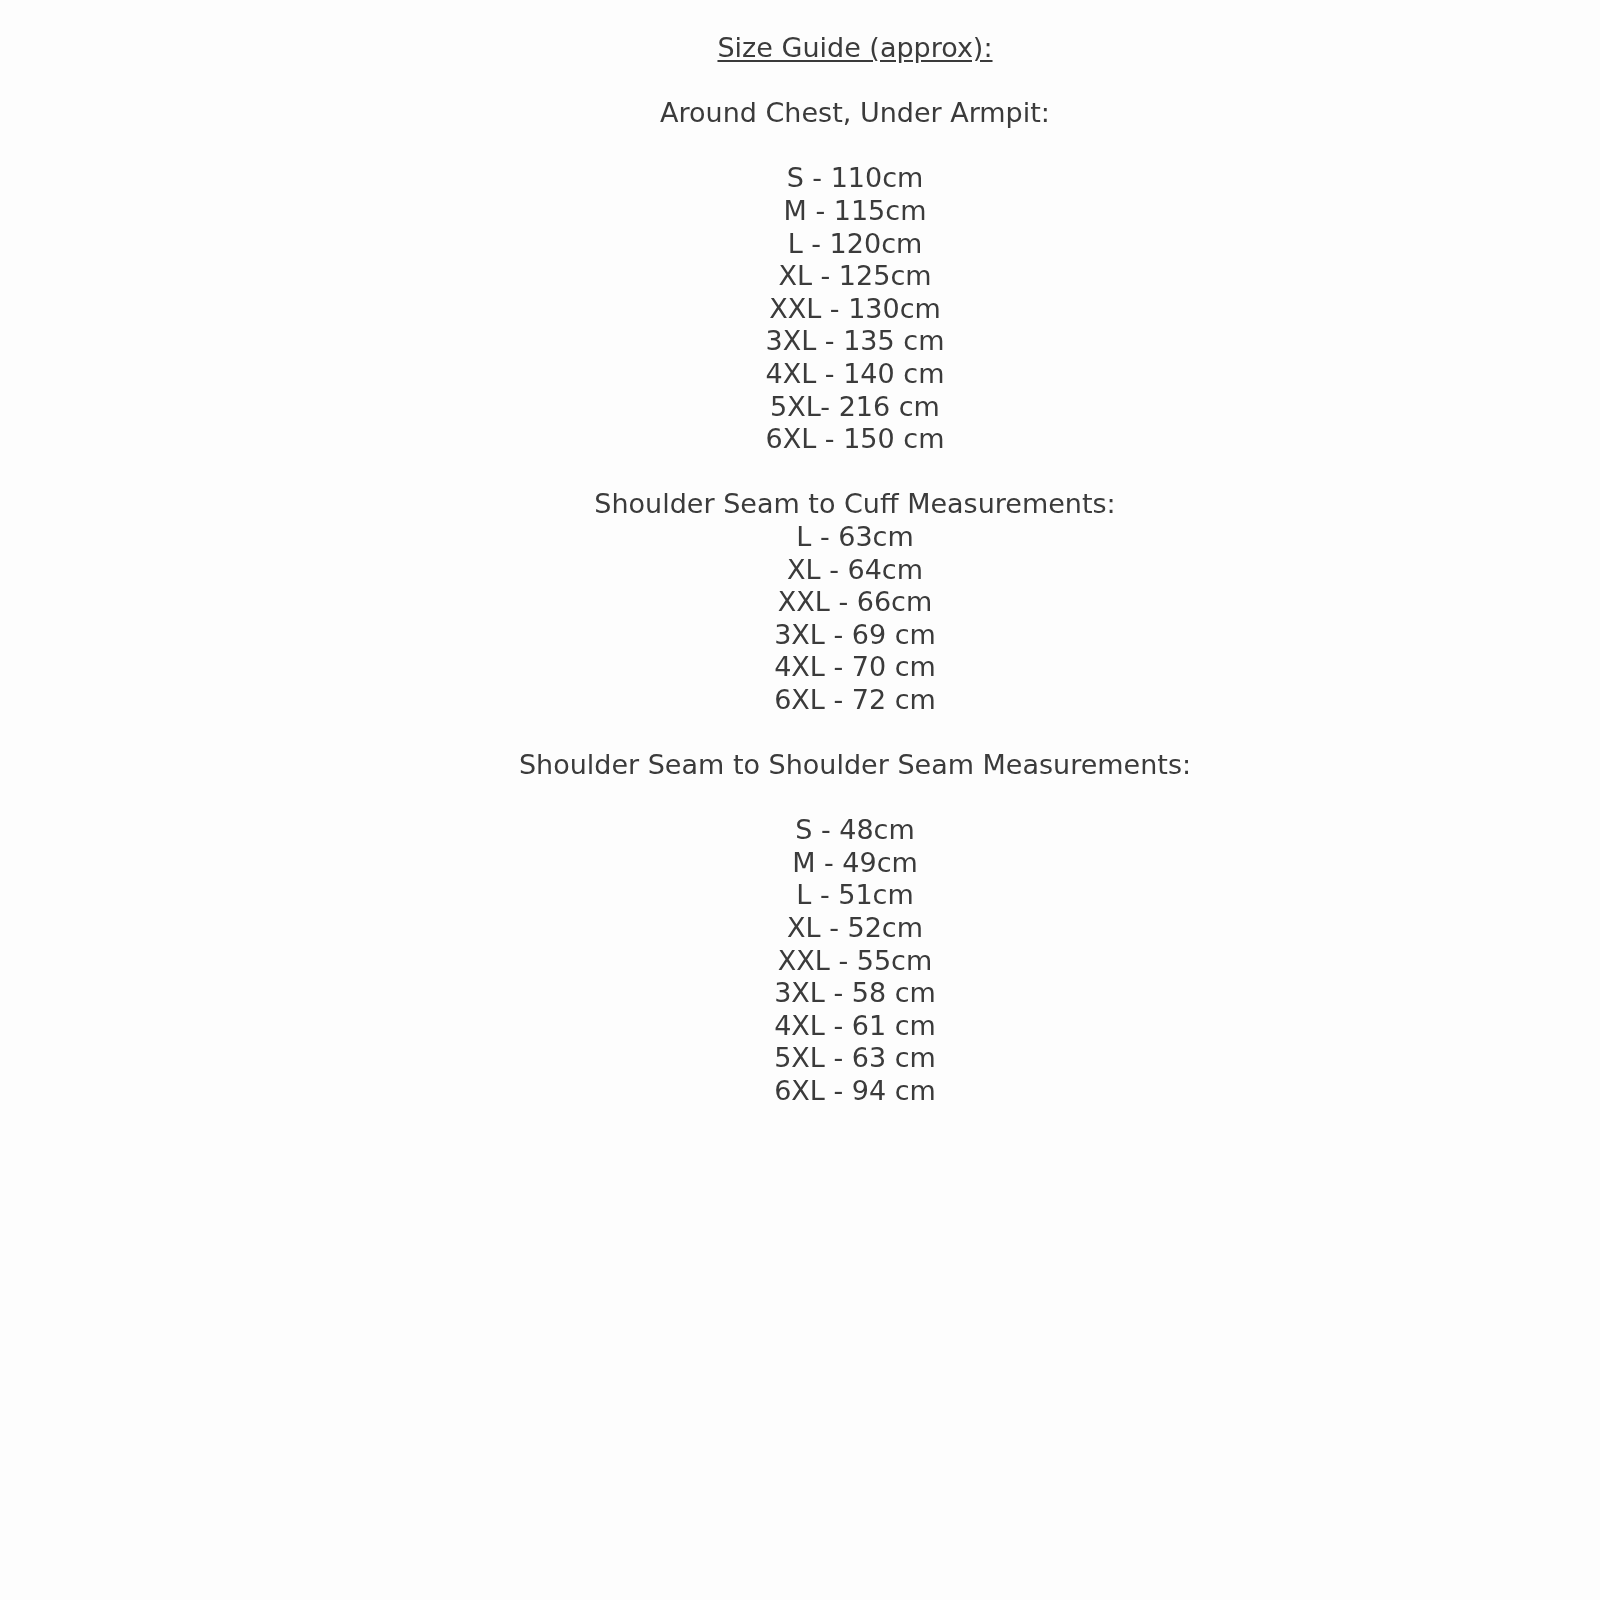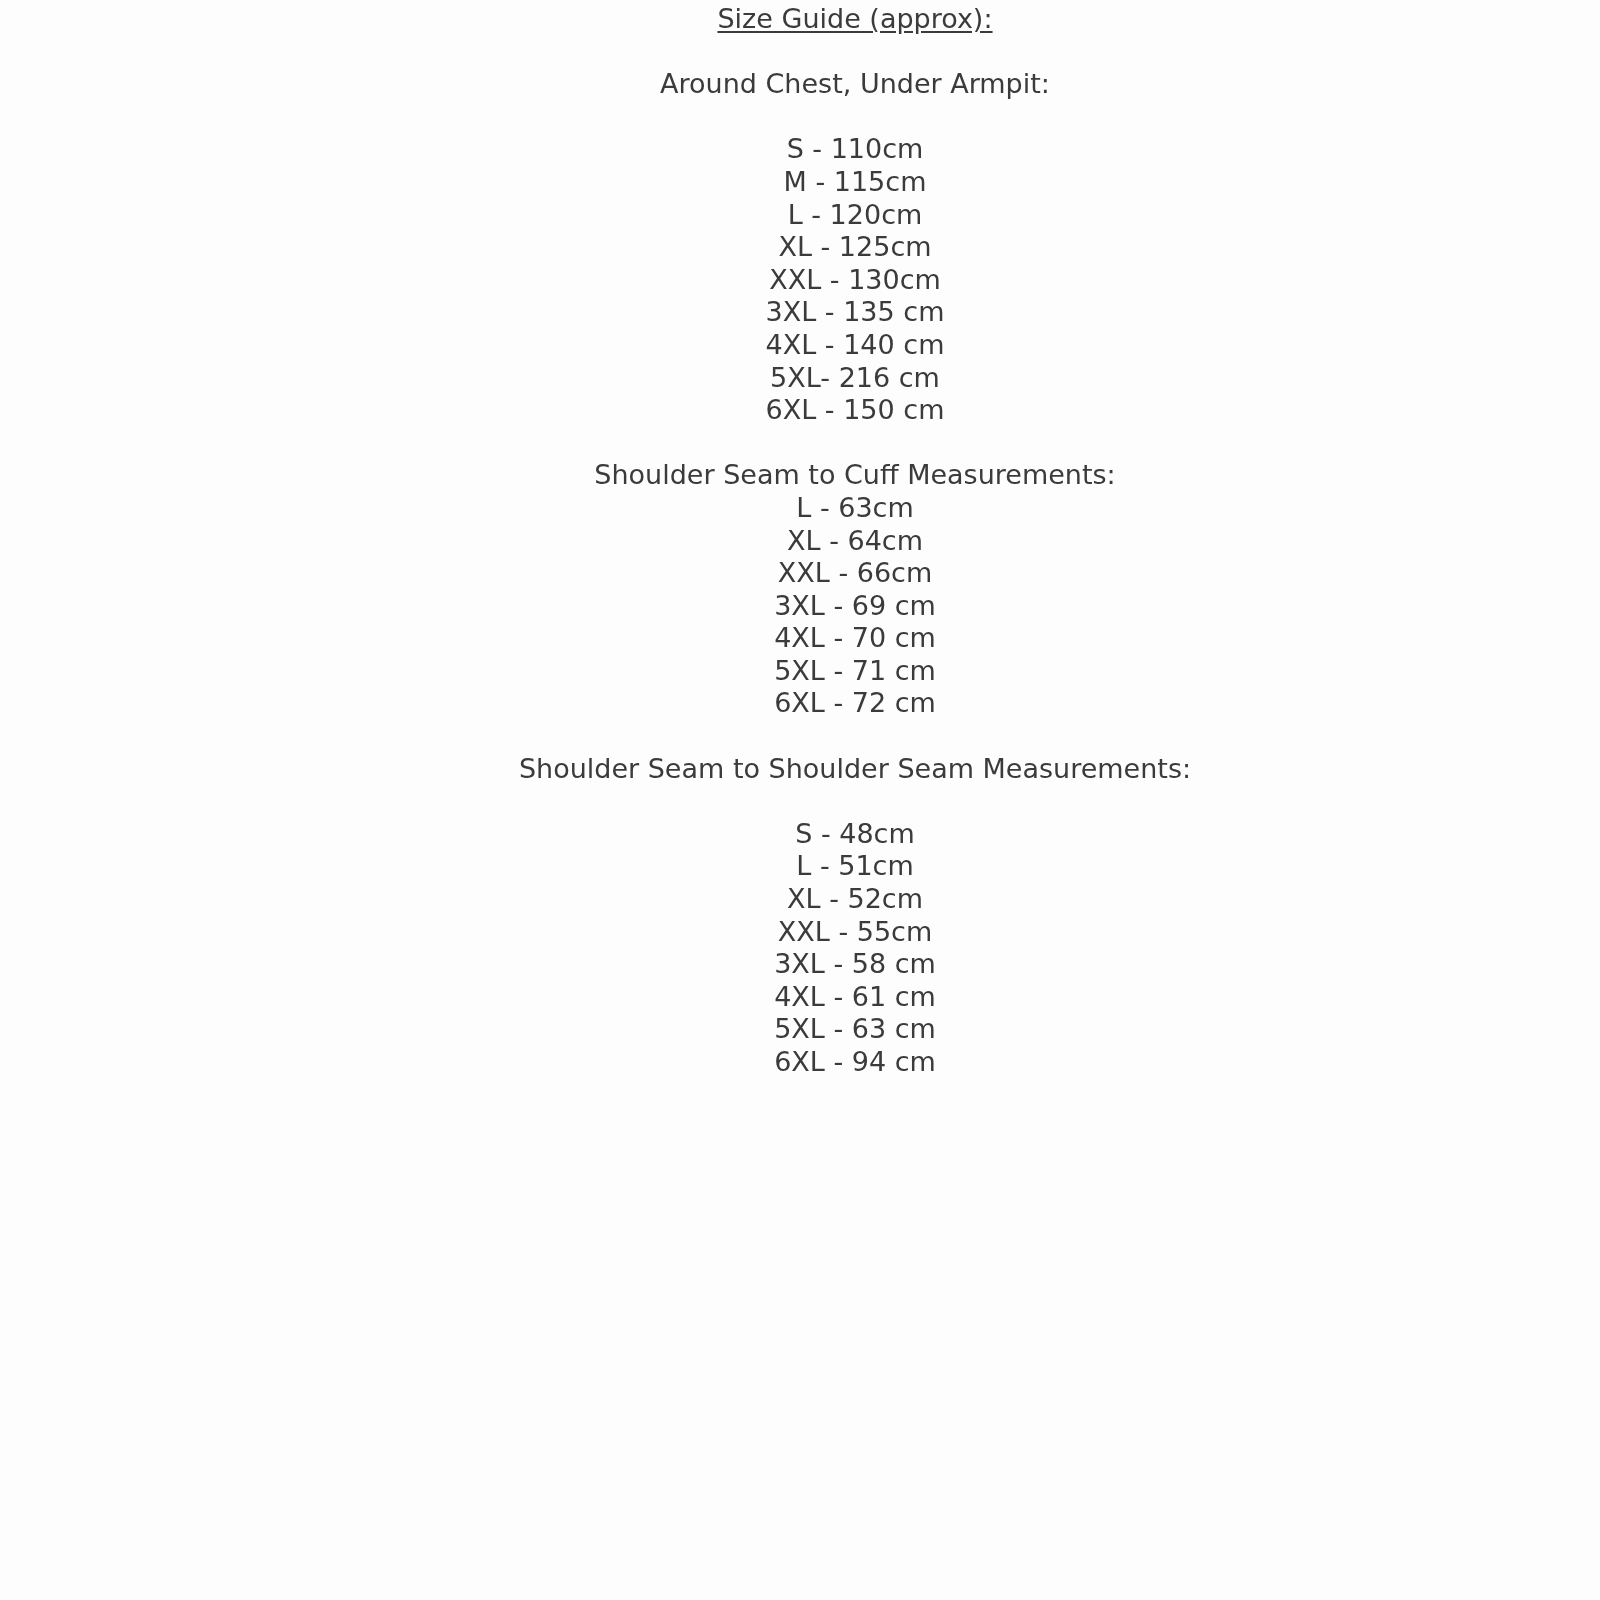--- a/index.html
+++ b/index.html
@@ -5,21 +5,21 @@
   html, body {
     margin: 0;
     padding: 0;
     background: #fdfdfd;
   }
   .page {
     position: relative;
     width: 1600px;
     height: 1600px;
     box-sizing: border-box;
-    padding-top: 3px;
+    padding-top: 32px;
     padding-left: 110px;
     overflow: hidden;
     font-family: "DejaVu Sans", "Liberation Sans", sans-serif;
     font-size: 27px;
     line-height: 32.6px;
     color: #3b3b3b;
     text-align: center;
     -webkit-font-smoothing: antialiased;
   }
   .line {
@@ -56,29 +56,29 @@
   </div>
   <div class="spacer"></div>
 
   <div class="section">
     <div class="line">Shoulder Seam to Cuff Measurements:</div>
     <div class="line">L - 63cm</div>
     <div class="line">XL - 64cm</div>
     <div class="line">XXL - 66cm</div>
     <div class="line">3XL - 69 cm</div>
     <div class="line">4XL - 70 cm</div>
-    <div class="line">5XL - 71 cm</div>
     <div class="line">6XL - 72 cm</div>
   </div>
   <div class="spacer"></div>
 
   <div class="section">
     <div class="line">Shoulder Seam to Shoulder Seam Measurements:</div>
     <div class="spacer"></div>
     <div class="line">S - 48cm</div>
+    <div class="line">M - 49cm</div>
     <div class="line">L - 51cm</div>
     <div class="line">XL - 52cm</div>
     <div class="line">XXL - 55cm</div>
     <div class="line">3XL - 58 cm</div>
     <div class="line">4XL - 61 cm</div>
     <div class="line">5XL - 63 cm</div>
     <div class="line">6XL - 94 cm</div>
   </div>
   <div class="spacer"></div>
 

